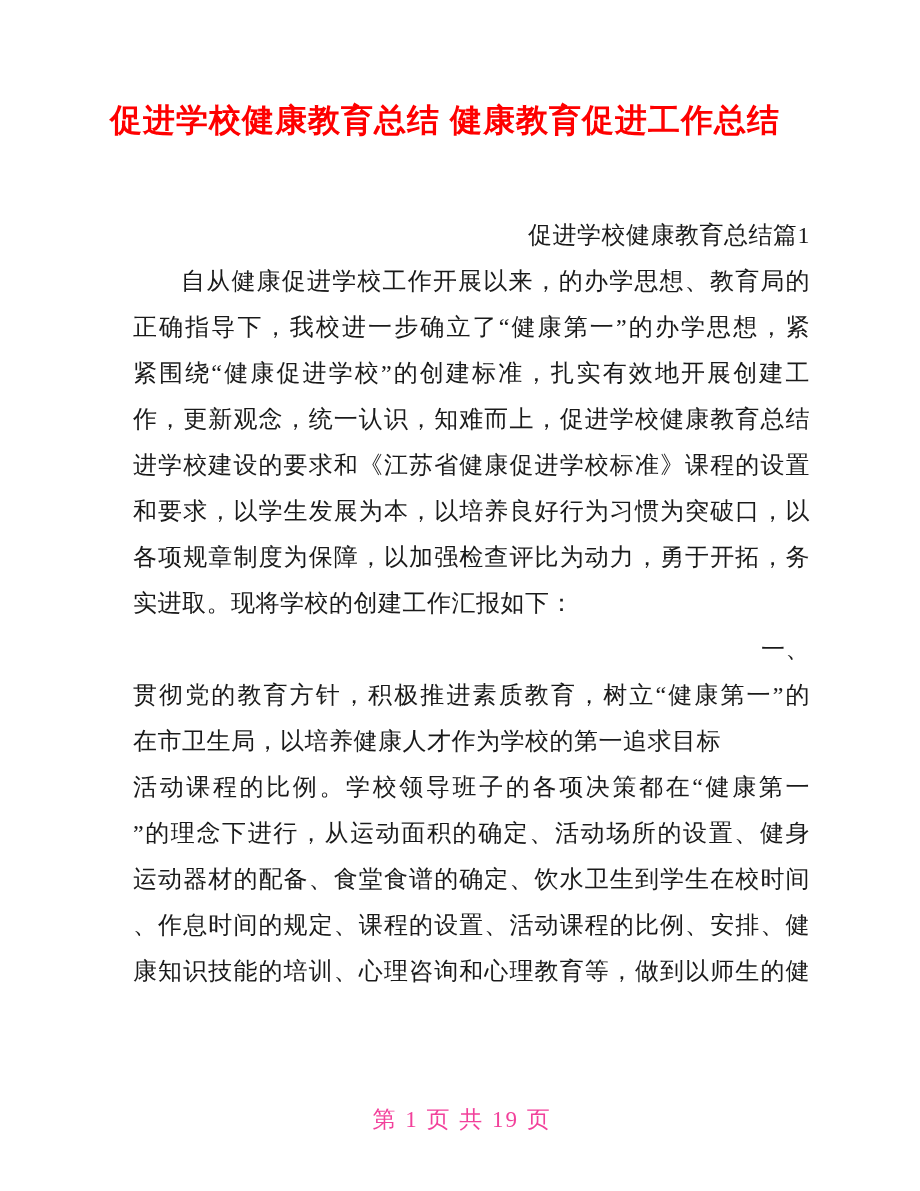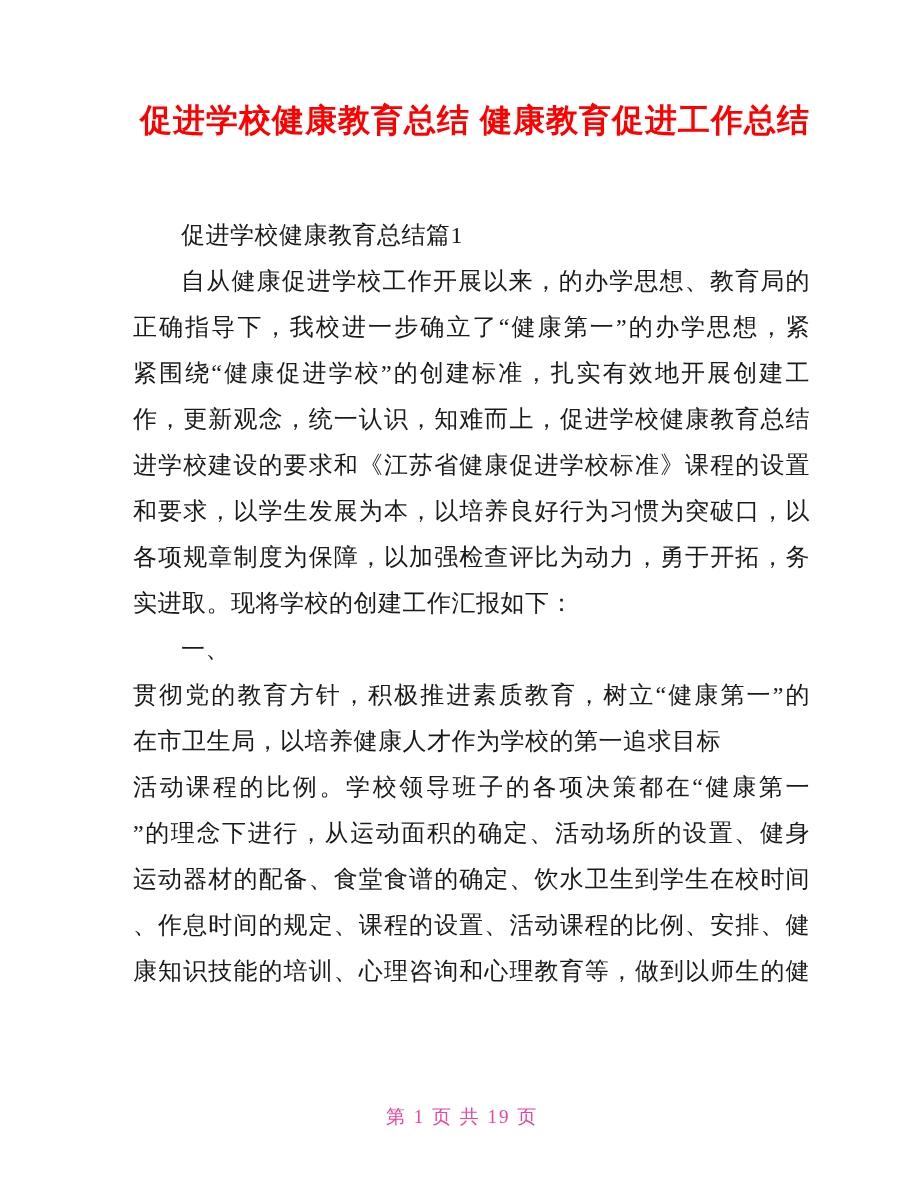--- a/index.html
+++ b/index.html
@@ -11,21 +11,21 @@
     font-family: "Liberation Serif", serif;
     overflow: hidden;
   }
   .page {
     position: absolute;
     inset: 0;
     background: #ffffff;
   }
   .doc-title {
     margin: 100px 110px 10px 110px;
-    text-align: right;
+    text-align: left;
     font-family: "Liberation Sans", sans-serif;
     font-weight: 700;
     font-size: 32px;
     line-height: 40px;
     color: #fe0000;
     letter-spacing: 1px;
     white-space: nowrap;
   }
   .body-text {
     position: absolute;
@@ -40,28 +40,29 @@
     line-height: 46px;
     height: 46px;
     text-align: left;
   }
   .line.fill {
     text-align: justify;
     text-align-last: justify;
   }
   .line.indent {
     text-indent: 48px;
+    text-align: right;
   }
   .page-footer {
     position: absolute;
     top: 1104px;
     left: 4px;
     right: 0;
     text-align: center;
-    font-size: 19px;
+    font-size: 23px;
     letter-spacing: 2px;
     color: #f2419b;
   }
 </style>
 </head>
 <body>
 
 <div class="page">
 
   <h1 class="doc-title">促进学校健康教育总结 健康教育促进工作总结</h1>

